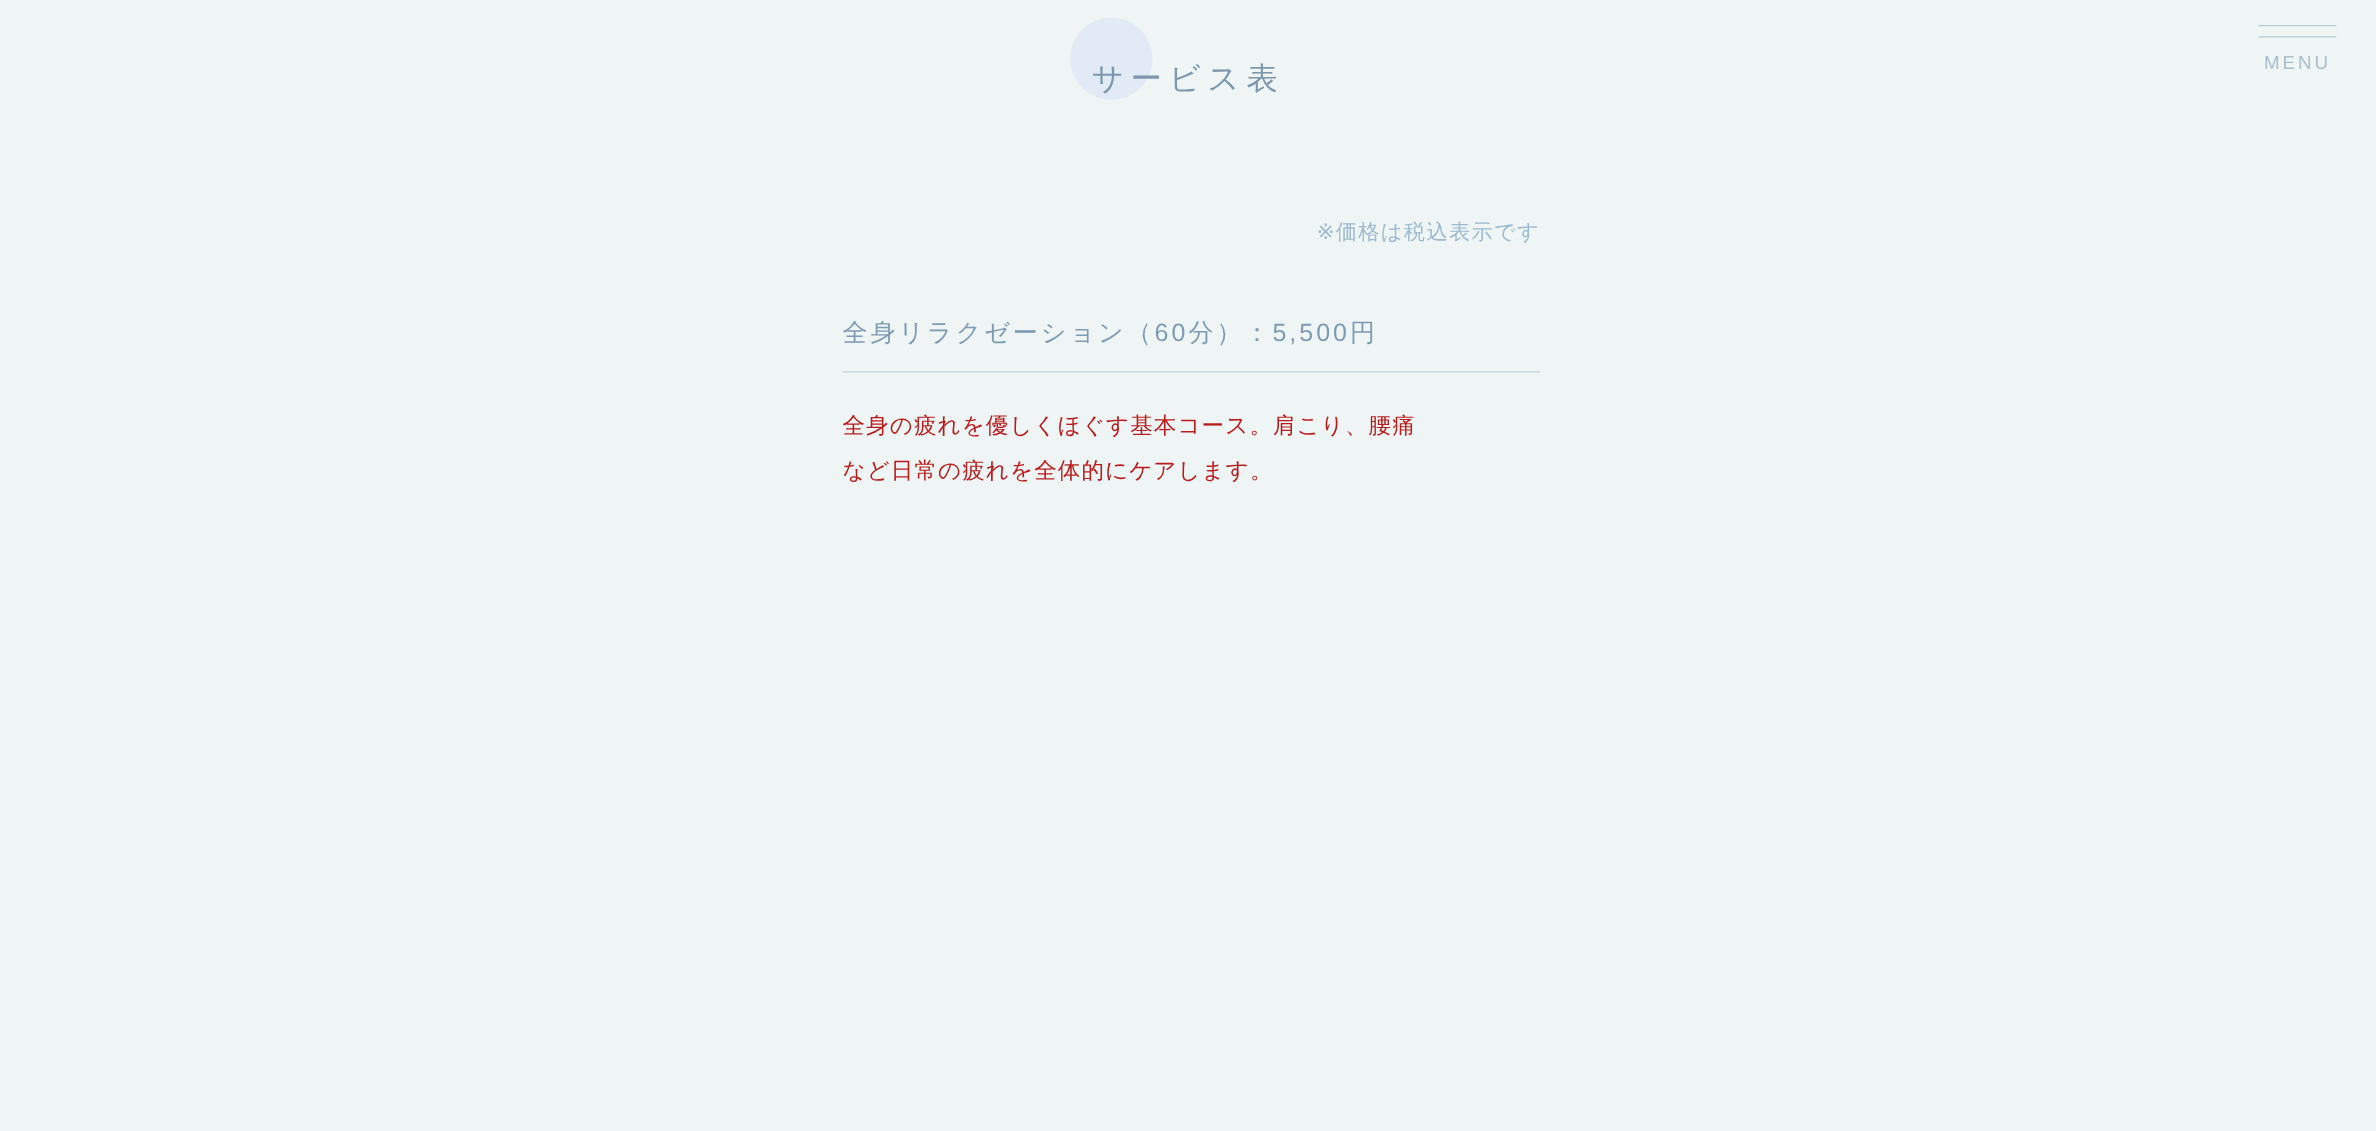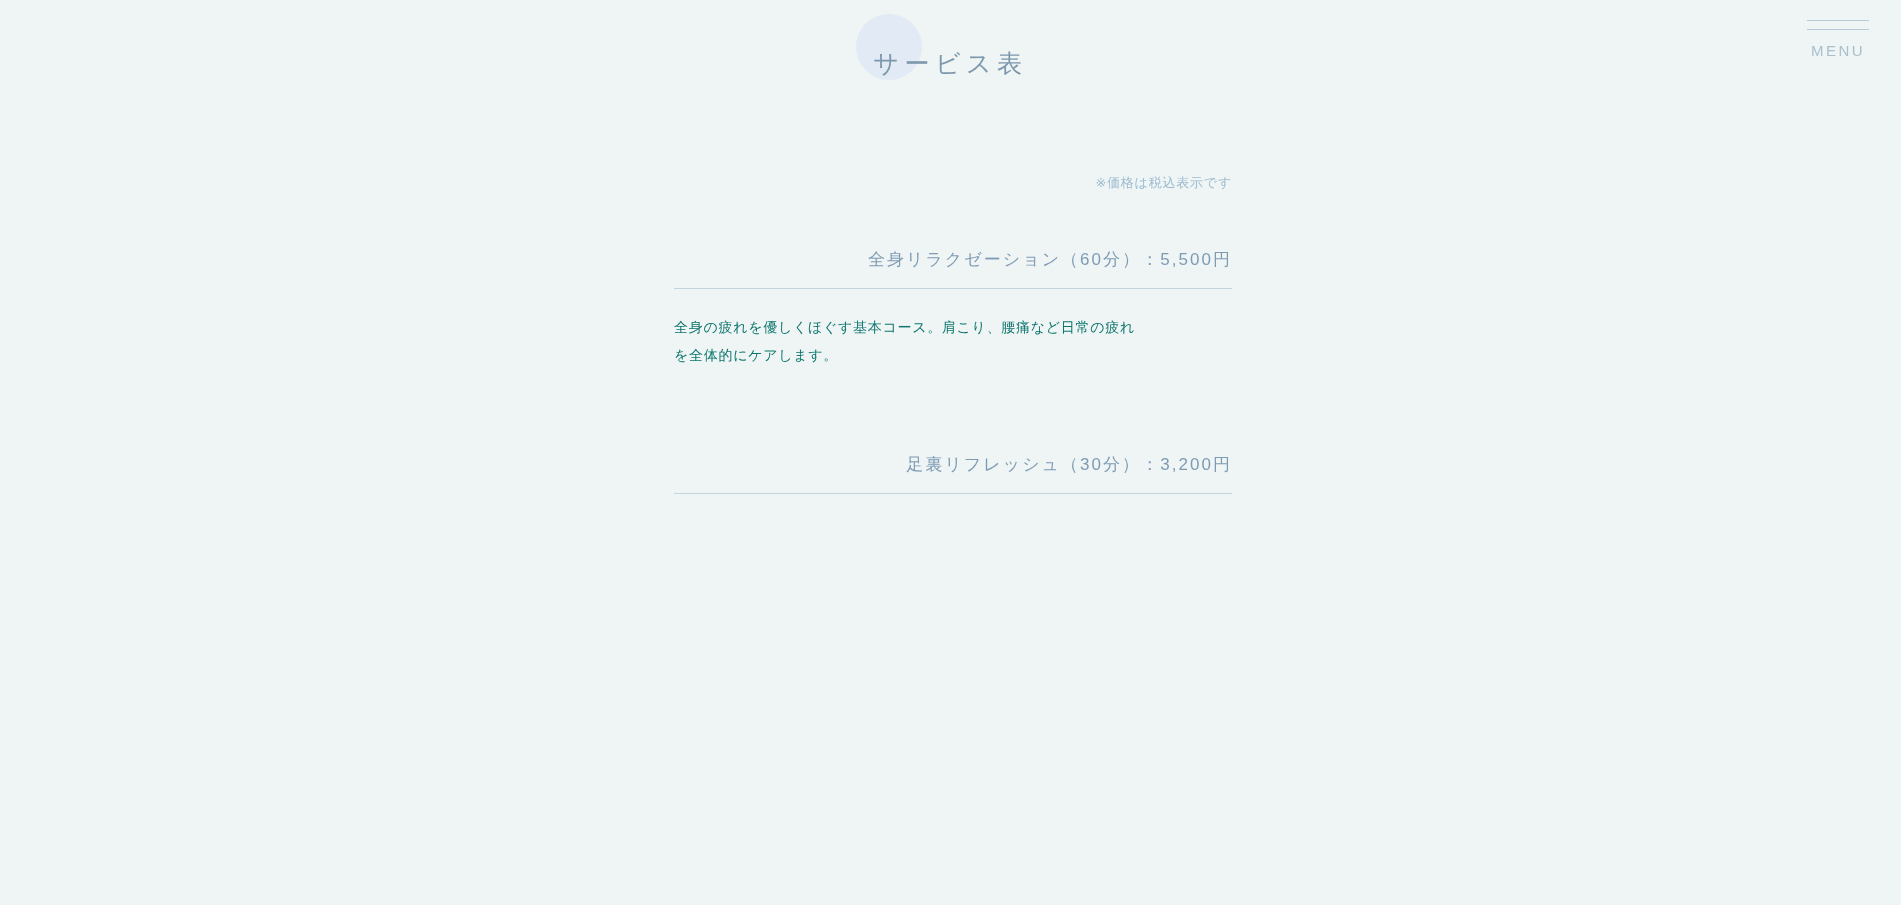--- a/index.html
+++ b/index.html
@@ -84,52 +84,51 @@
   
   .content {
     position: absolute;
     left: 674px;
     top: 0;
     width: 558px;
   }
 
   .tax-note {
     text-align: right;
-    font-size: 13px;
+    font-size: 17px;
     color: #9dbad0;
     letter-spacing: 0.06em;
     margin-top: 174px;
     margin-right: 0;
   }
 
   .service-list {
     margin-top: 56px;
   }
 
   .service-item {
     margin-bottom: 84px;
   }
 
   .service-heading {
-    font-size: 17px;
+    font-size: 20px;
     color: #7f9bb4;
     letter-spacing: 0.12em;
     font-weight: 400;
     padding-bottom: 17px;
     border-bottom: 1px solid #c3d4de;
     margin: 0;
     white-space: nowrap;
-    text-align: right;
   }
 
   .service-desc {
     margin: 24px 0 0 0;
-    font-size: 14px;
+    font-size: 18px;
     line-height: 2.0;
-    color: #0f766e;
+    color: #b91c1c;
     letter-spacing: 0.05em;
     max-width: 462px;
   }
 </style>
 </head>
 <body>
 
 <div class="page">
 
   <div class="page-header">
@@ -151,19 +150,18 @@
 
     <div class="service-list">
 
       <div class="service-item">
         <h2 class="service-heading">全身リラクゼーション（60分）：5,500円</h2>
         <p class="service-desc">全身の疲れを優しくほぐす基本コース。肩こり、腰痛など日常の疲れを全体的にケアします。</p>
       </div>
 
 
       <div class="service-item">
-        <h2 class="service-heading">足裏リフレッシュ（30分）：3,200円</h2>
       </div>
 
 
     </div>
   </div>
 </div>
 
 </body></html>

